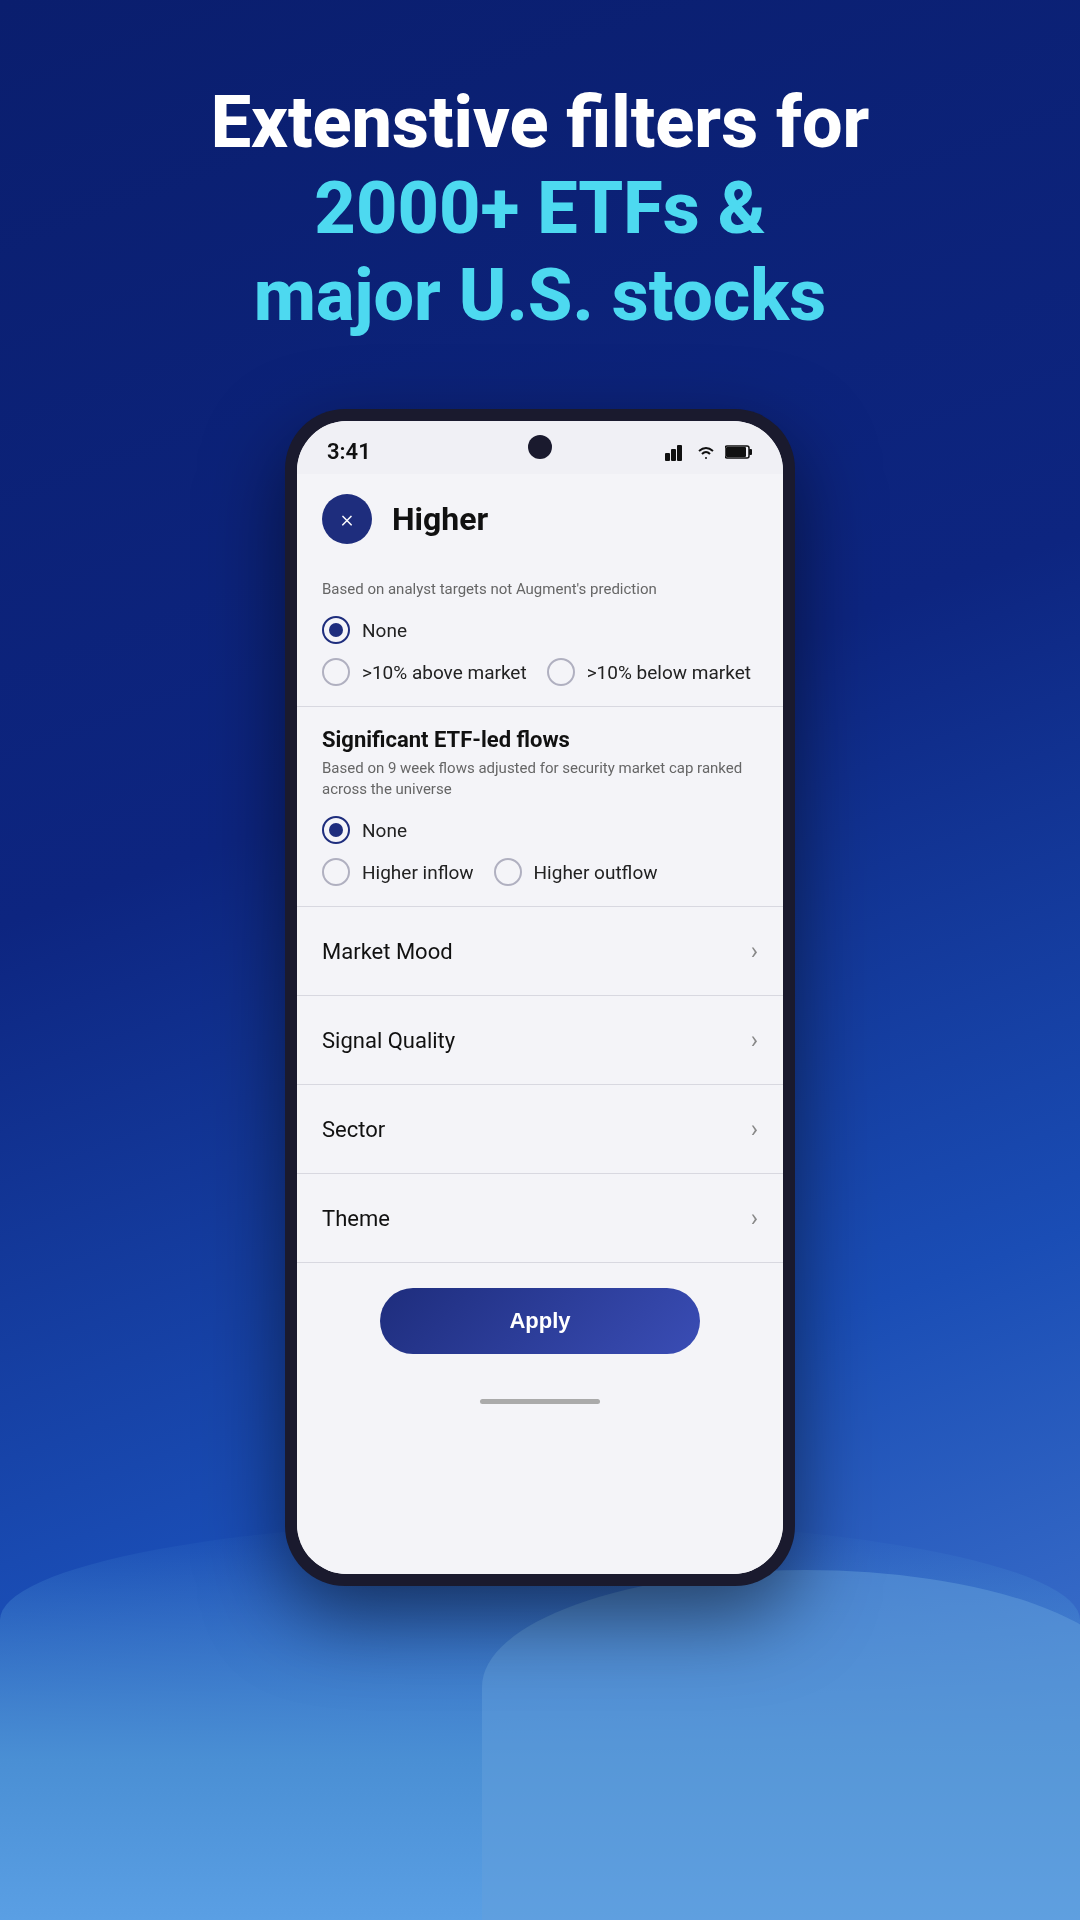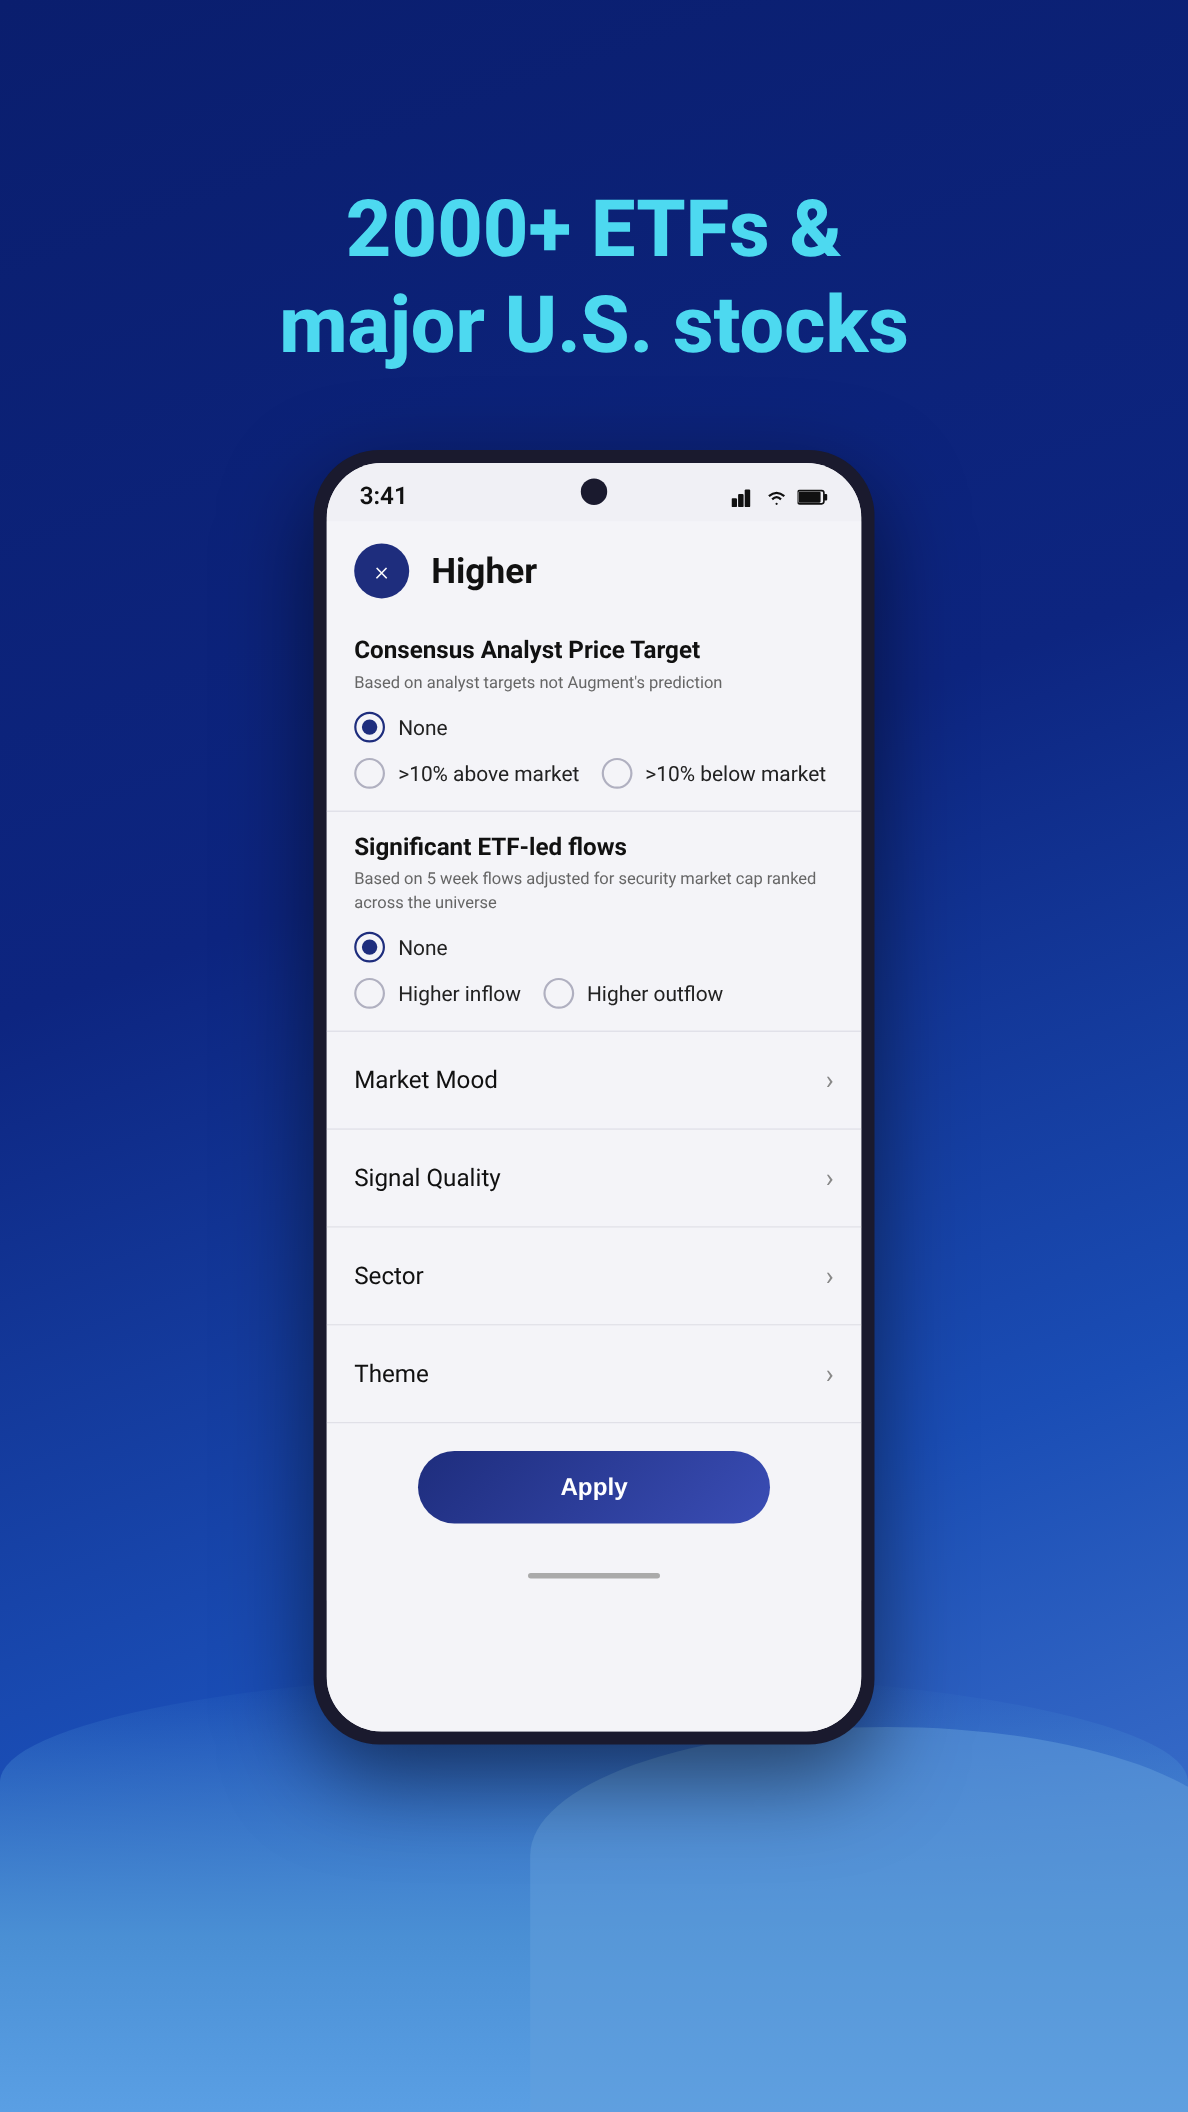--- a/index.html
+++ b/index.html
@@ -276,21 +276,21 @@
     }
   </style>
 </head>
 <body>
 
 <div class="bg-wave"></div>
 <div class="bg-wave2"></div>
 
 <div class="header-section">
   <div class="header-title">
-    <br>
+    <span>Extenstive filters for</span><br>
     <span class="header-highlight">2000+ ETFs &amp;</span><br>
     <span class="header-highlight">major U.S. stocks</span>
   </div>
 </div>
 
 <div class="phone-mockup">
   <div class="phone-inner">
 
     <div class="status-bar">
       <span class="status-time">3:41</span>
@@ -320,21 +320,20 @@
     <div class="app-content">
 
       <div class="filters-header">
         <div class="close-btn">
           <span class="close-btn-x">×</span>
         </div>
         <span class="filters-title">Higher</span>
       </div>
 
       <div class="filter-section">
-        <div class="filter-section-title">Consensus Analyst Price Target</div>
         <div class="filter-section-desc">Based on analyst targets not Augment's prediction</div>
         <div class="radio-group">
 
           <div class="radio-item">
             <div class="radio-circle selected"></div>
             <span class="radio-label">None</span>
           </div>
 
           <div class="radio-row">
             <div class="radio-item">
@@ -344,21 +343,21 @@
             <div class="radio-item">
               <div class="radio-circle unselected"></div>
               <span class="radio-label">&gt;10% below market</span>
             </div>
           </div>
         </div>
       </div>
 
       <div class="filter-section">
         <div class="filter-section-title">Significant ETF-led flows</div>
-        <div class="filter-section-desc">Based on 5 week flows adjusted for security market cap ranked across the universe</div>
+        <div class="filter-section-desc">Based on 9 week flows adjusted for security market cap ranked across the universe</div>
         <div class="radio-group">
 
           <div class="radio-item">
             <div class="radio-circle selected"></div>
             <span class="radio-label">None</span>
           </div>
 
           <div class="radio-row">
             <div class="radio-item">
               <div class="radio-circle unselected"></div>

